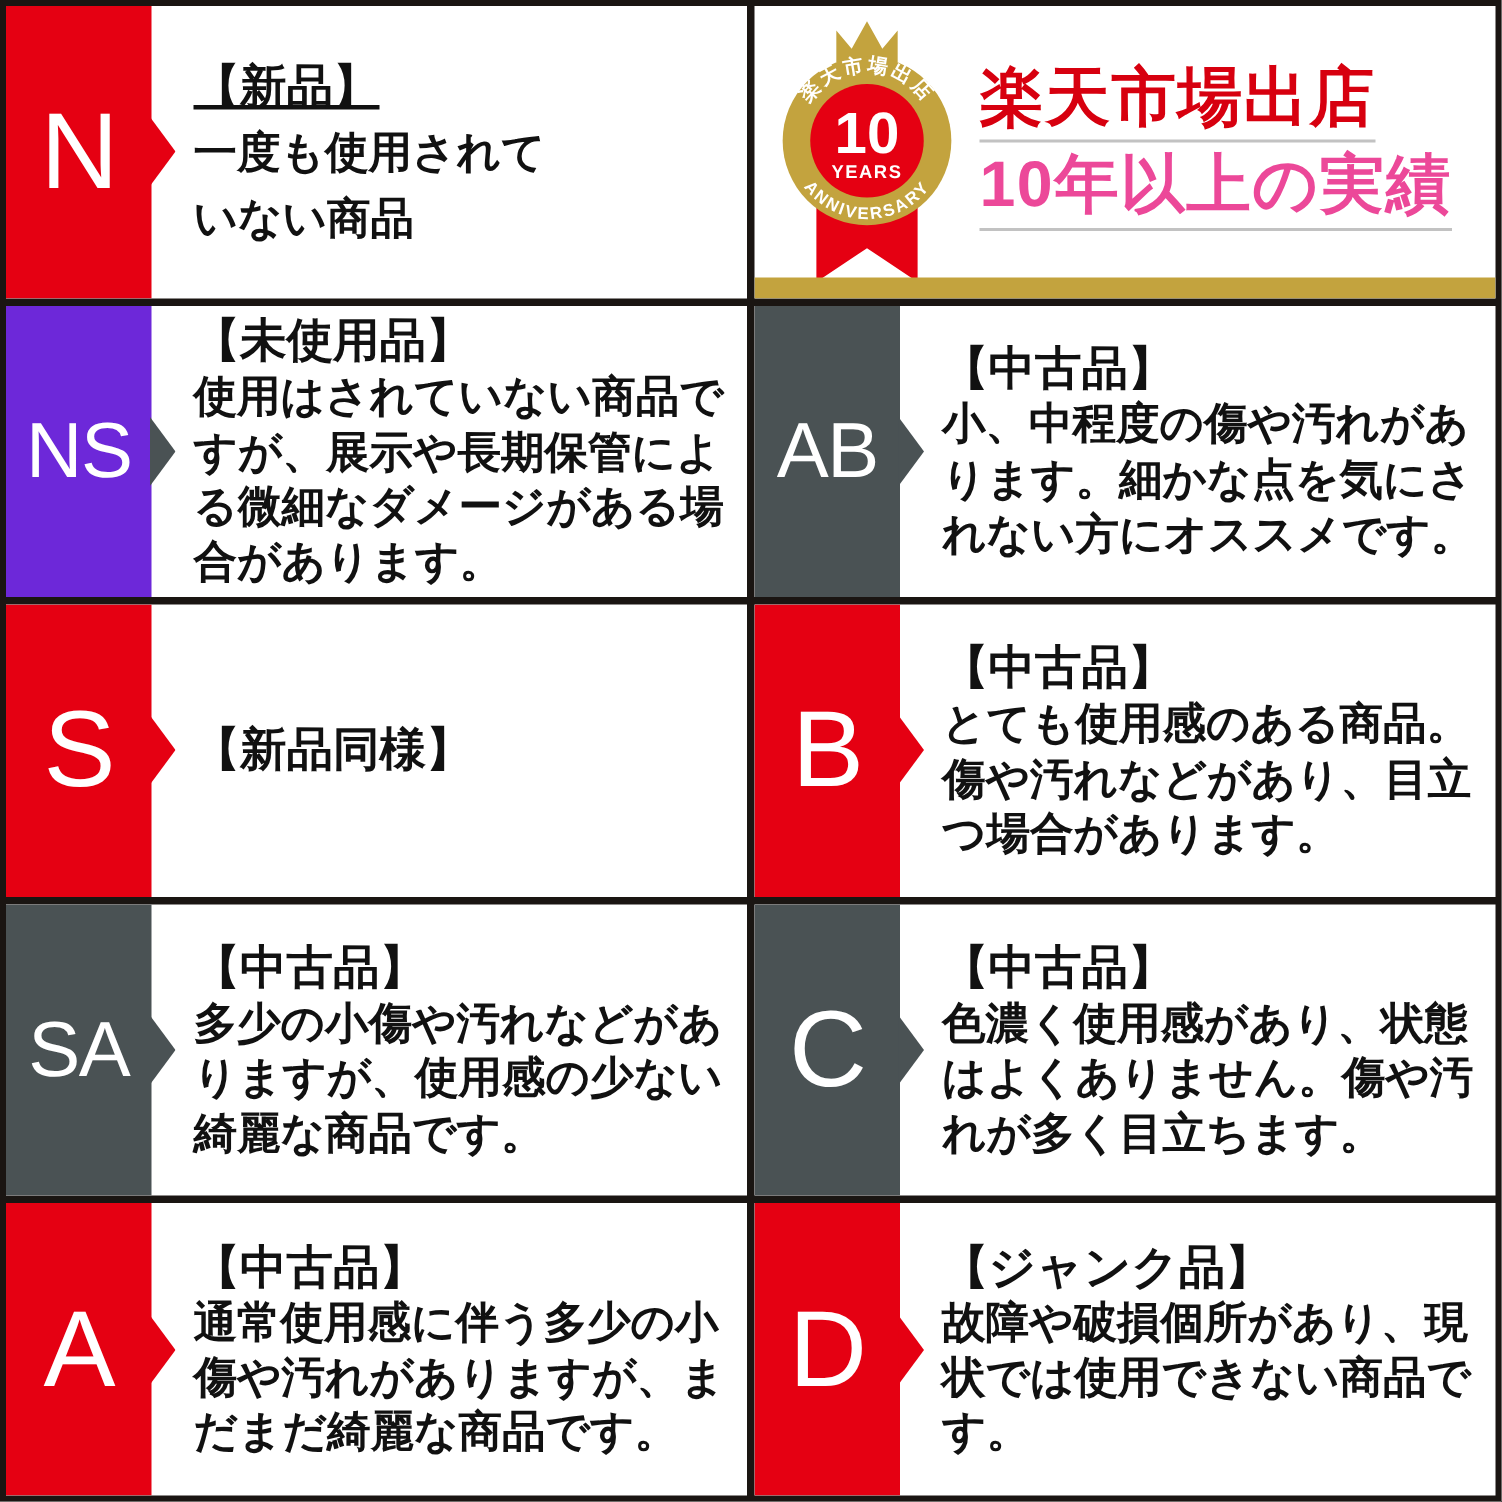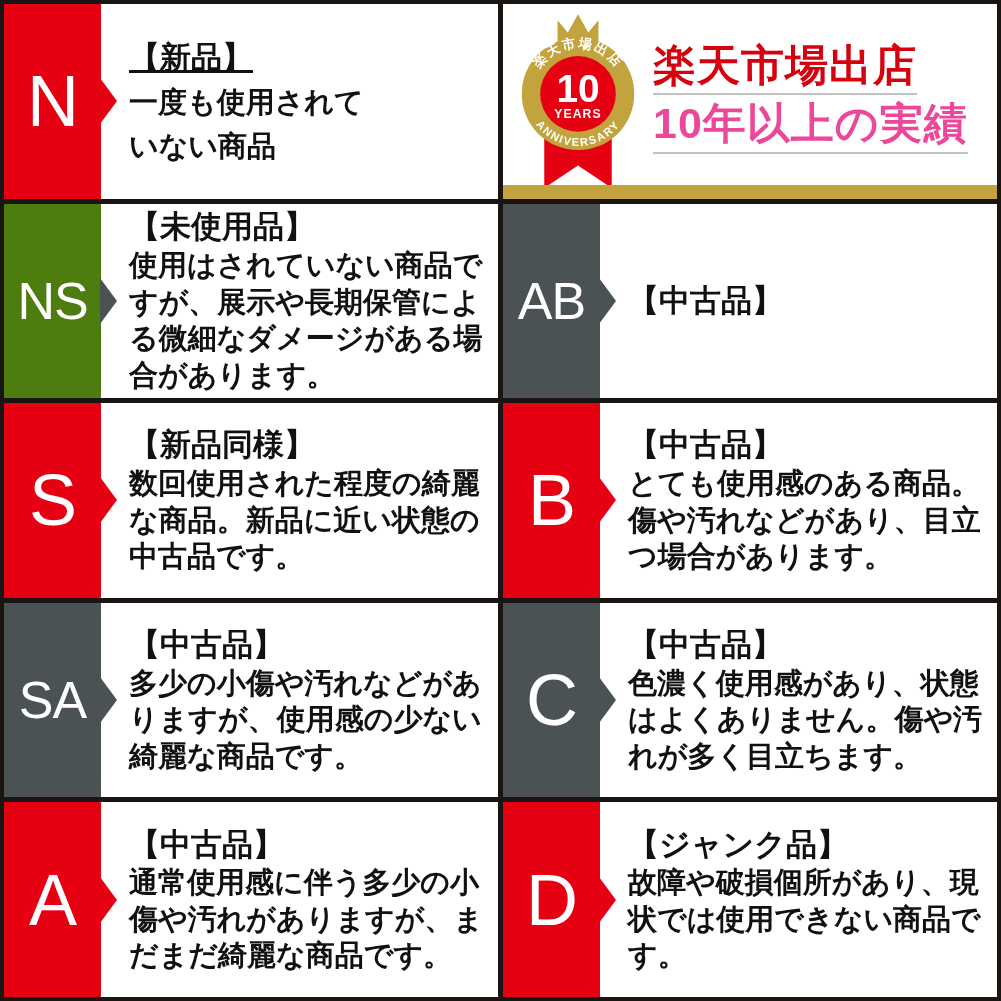--- a/index.html
+++ b/index.html
@@ -89,21 +89,21 @@
       <text x="60" y="108" class="medal-years">YEARS</text>
     </svg>
     <div class="header-text">
       <span class="header-line-wrap"><span class="header-line" style="color: rgb(215, 0, 15);">楽天市場出店</span></span>
       <span class="header-line-wrap"><span class="header-line" style="color: #ec4899;">10年以上の実績</span></span>
     </div>
     <div class="gold-bar" style="background: rgb(195, 163, 62);"></div>
   </section>
 
   <section class="cell">
-    <div class="grade-block" style="background: #4d7c0f; align-items: center;">
+    <div class="grade-block" style="background: #6d28d9; align-items: center;">
       <span class="grade-letter two">NS</span>
       <svg class="arrow" viewBox="0 0 17 46" style="fill: rgb(74, 82, 84);">
           <polygon points="0,0 17,23 0,46"></polygon>
         </svg>
     </div>
     <div class="desc">
       <div class="title">【未使用品】</div>
       <div class="body">使用はされていない商品で
 すが、展示や長期保管によ
 る微細なダメージがある場
@@ -113,35 +113,35 @@
 
   <section class="cell">
     <div class="grade-block" style="background: rgb(74, 82, 84);">
       <span class="grade-letter two">AB</span>
       <svg class="arrow" viewBox="0 0 17 46" style="fill: rgb(74, 82, 84);">
           <polygon points="0,0 17,23 0,46"></polygon>
         </svg>
     </div>
     <div class="desc">
       <div class="title">【中古品】</div>
+      <div class="body">小、中程度の傷や汚れがあ
+ります。細かな点を気にさ
+れない方にオススメです。</div>
     </div>
   </section>
 
   <section class="cell">
     <div class="grade-block" style="background: rgb(229, 0, 18);">
       <span class="grade-letter">S</span>
       <svg class="arrow" viewBox="0 0 17 46" style="fill: rgb(229, 0, 18);">
           <polygon points="0,0 17,23 0,46"></polygon>
         </svg>
     </div>
     <div class="desc">
       <div class="title">【新品同様】</div>
-      <div class="body">数回使用された程度の綺麗
-な商品。新品に近い状態の
-中古品です。</div>
     </div>
   </section>
 
   <section class="cell">
     <div class="grade-block" style="background: rgb(229, 0, 18);">
       <span class="grade-letter">B</span>
       <svg class="arrow" viewBox="0 0 17 46" style="fill: rgb(229, 0, 18);">
           <polygon points="0,0 17,23 0,46"></polygon>
         </svg>
     </div>

